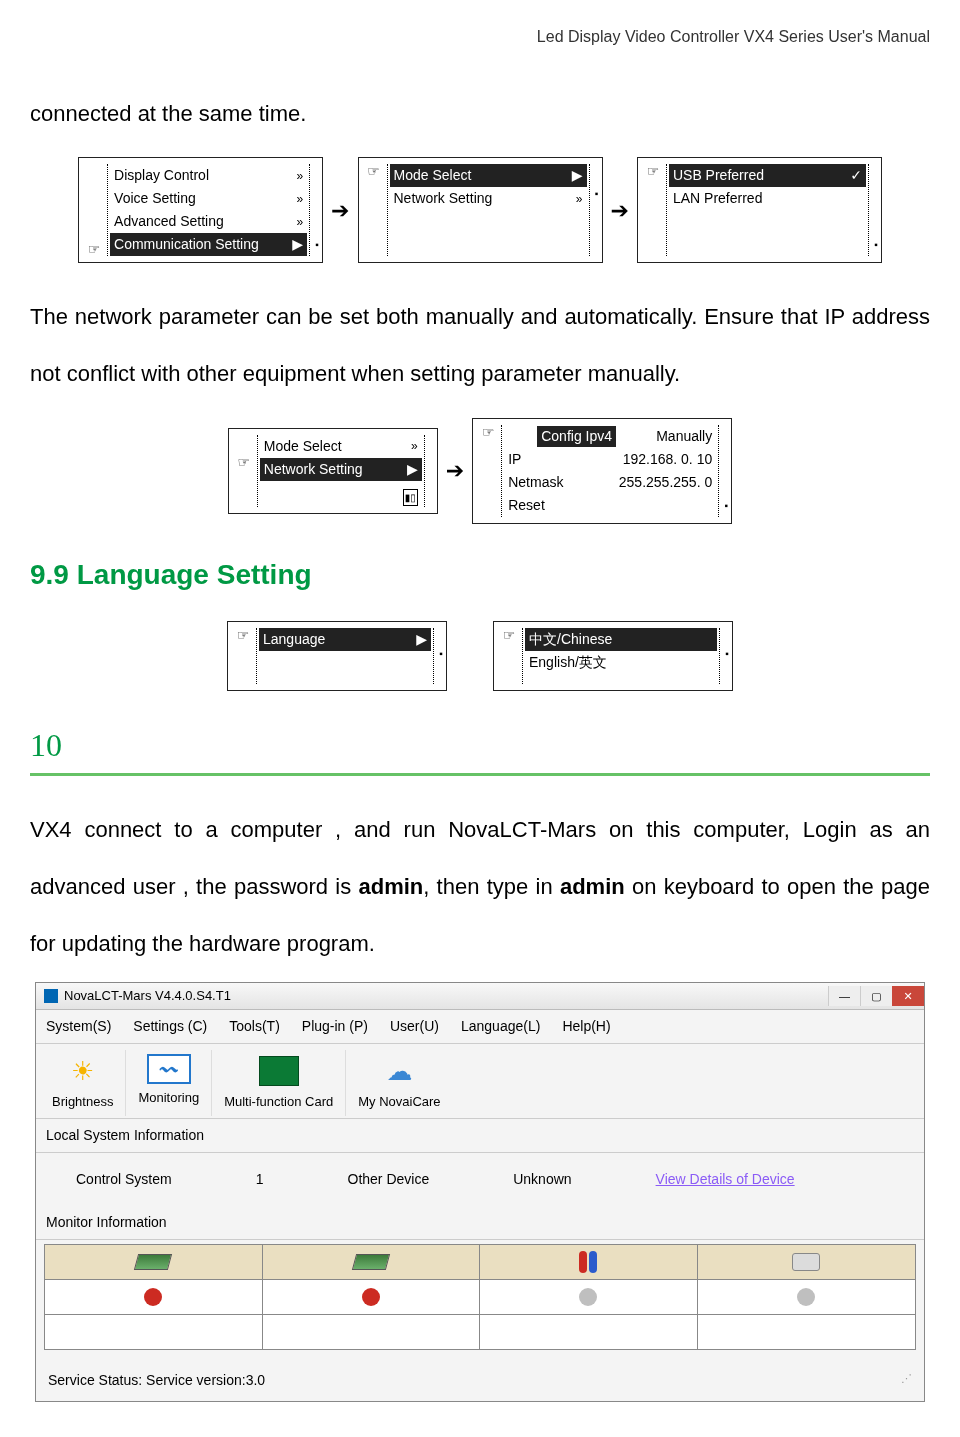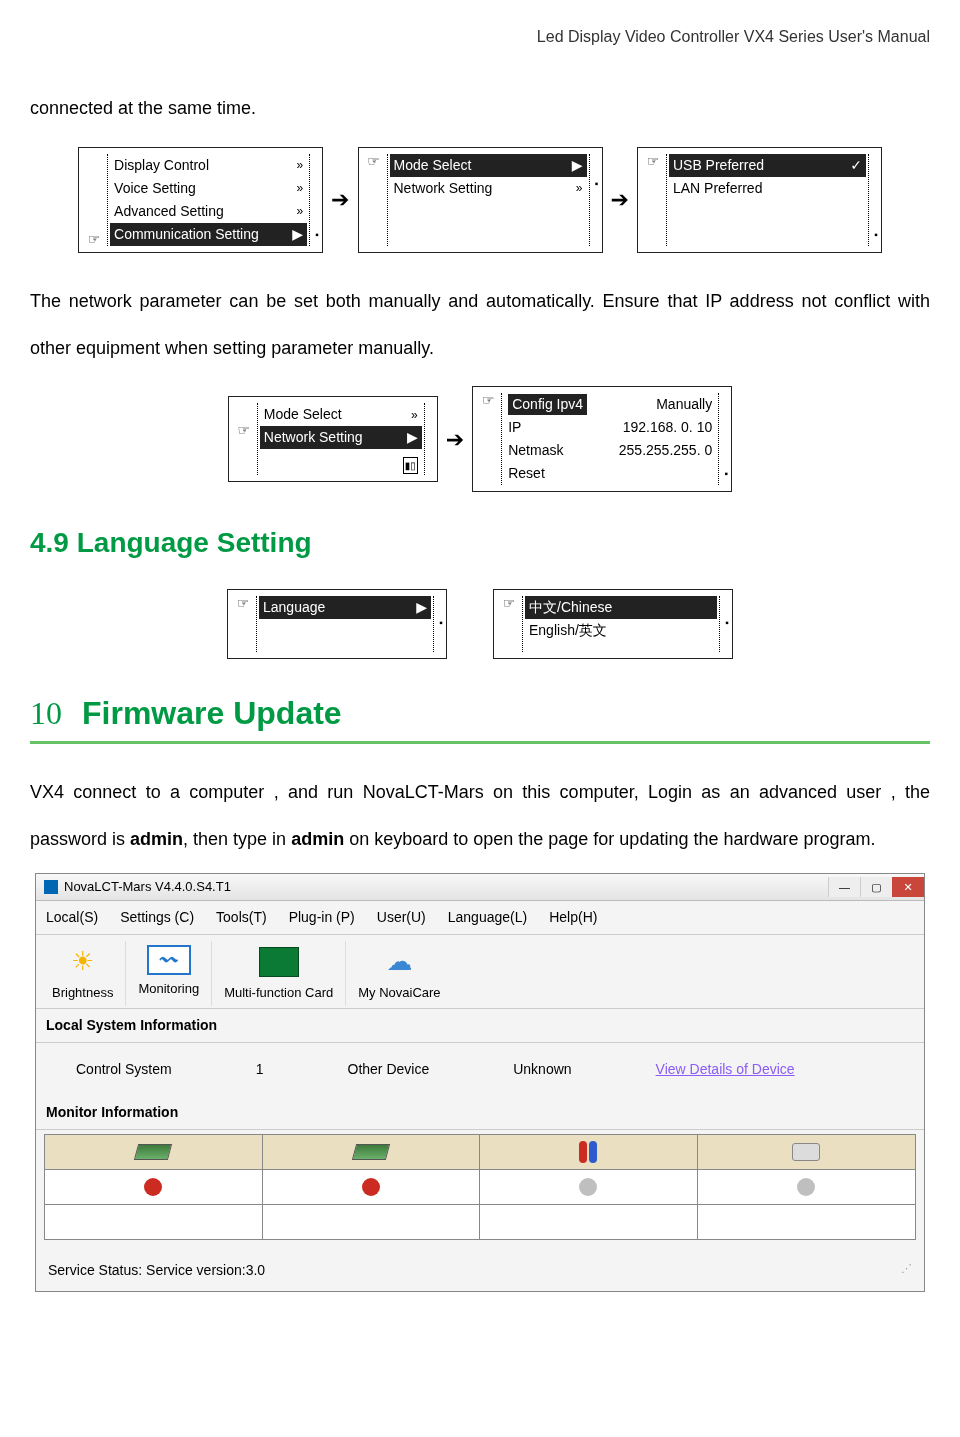--- a/index.html
+++ b/index.html
@@ -12,21 +12,21 @@
     font-size: 18px;
     line-height: 1.5;
   }
   .header-title {
     text-align: right;
     font-size: 16px;
     color: #333;
     margin-bottom: 36px;
   }
   .body-text {
-    font-size: 18px;
+    font-size: 22px;
     line-height: 2.6;
     text-align: justify;
     margin-bottom: 10px;
   }
   .diagram-row {
     display: flex;
     align-items: center;
     justify-content: center;
     gap: 8px;
     margin: 15px 0 25px 0;
@@ -146,21 +146,20 @@
     font-size:13px;
     border-right:1px solid #ddd;
   }
   .tool:last-child { border-right:none; }
   .tool-ico { width:40px; height:34px; display:flex; align-items:center; justify-content:center; font-size:26px; }
   .section-hd {
     padding: 6px 10px;
     font-size:14px;
     border-bottom:1px solid #ccc;
     background:#f4f4f4;
-    font-weight:bold;
   }
   .info-row {
     display:flex;
     padding:16px 40px;
     gap:84px;
     align-items:center;
     font-size:14px;
   }
   .link { color:#8b5cf6; text-decoration:underline; }
   .monitor-table {
@@ -300,40 +299,40 @@
     </div>
     <div class="dotpad-r"></div>
   </div>
   <span class="flow-arrow">➔</span>
   <div class="menu-box" style="width:260px;">
     <div class="hand-col" style="justify-content:flex-start;">
         <span class="hand">☞</span>
       </div>
     <div class="menu-list" style="flex:1;">
       <div class="menu-item">
-          <span class="sel" style="background:#222;color:#fff;padding:0 4px;">Config Ipv4</span>
+          <span class="sel" style="background:#222;color:#fff;padding:0 4px;margin-left:29px;">Config Ipv4</span>
           <span>Manually</span>
         </div>
       <div class="menu-item">
           <span>IP</span>
           <span>192.168.  0. 10</span>
         </div>
       <div class="menu-item">
           <span>Netmask</span>
           <span>255.255.255.  0</span>
         </div>
       <div class="menu-item">
           <span>Reset</span>
         </div>
     </div>
     <div class="dotpad-r">▪</div>
   </div>
 </div>
 
-<h2 class="section-title">4.9 Language Setting</h2>
+<h2 class="section-title">9.9 Language Setting</h2>
 
 <div class="diagram-row" style="margin-bottom:30px;">
   <div class="menu-box" style="width:220px; height:70px;">
     <div class="hand-col" style="justify-content:flex-start;">
         <span class="hand">☞</span>
       </div>
     <div class="menu-list" style="flex:1;">
       <div class="menu-item sel">
           <span>Language</span>
           <span>▶</span>
@@ -354,41 +353,40 @@
       <div class="menu-item">
           <span>English/英文</span>
         </div>
     </div>
     <div class="dotpad-r" style="justify-content:center;">▪</div>
   </div>
 </div>
 
 <div class="chapter-title-row">
   <span class="chapter-num">10</span>
-  <span class="chapter-text">Firmware Update</span>
 </div>
 
 <p class="body-text">
   <span>VX4 connect to a computer , and run NovaLCT-Mars on this computer, Login as an advanced user , the password is </span><span class="bold">admin</span><span>, then type in </span><span class="bold">admin</span><span> on keyboard to open the page for updating the hardware program.</span>
 </p>
 
 <div class="app-window">
   <div class="titlebar">
     <div class="titlebar-left">
       <span class="app-ico"></span>
       <span>NovaLCT-Mars V4.4.0.S4.T1</span>
     </div>
     <div class="winbtns">
       <div class="winbtn">—</div>
       <div class="winbtn">▢</div>
       <div class="winbtn close">✕</div>
     </div>
   </div>
   <div class="menubar">
-    <span>Local(S)</span>
+    <span>System(S)</span>
     <span>Settings (C)</span>
     <span>Tools(T)</span>
     <span>Plug-in (P)</span>
     <span>User(U)</span>
     <span>Language(L)</span>
     <span>Help(H)</span>
   </div>
   <div class="toolbar">
     <div class="tool">
       <div class="tool-ico" style="color:#f6b400;">☀</div>

